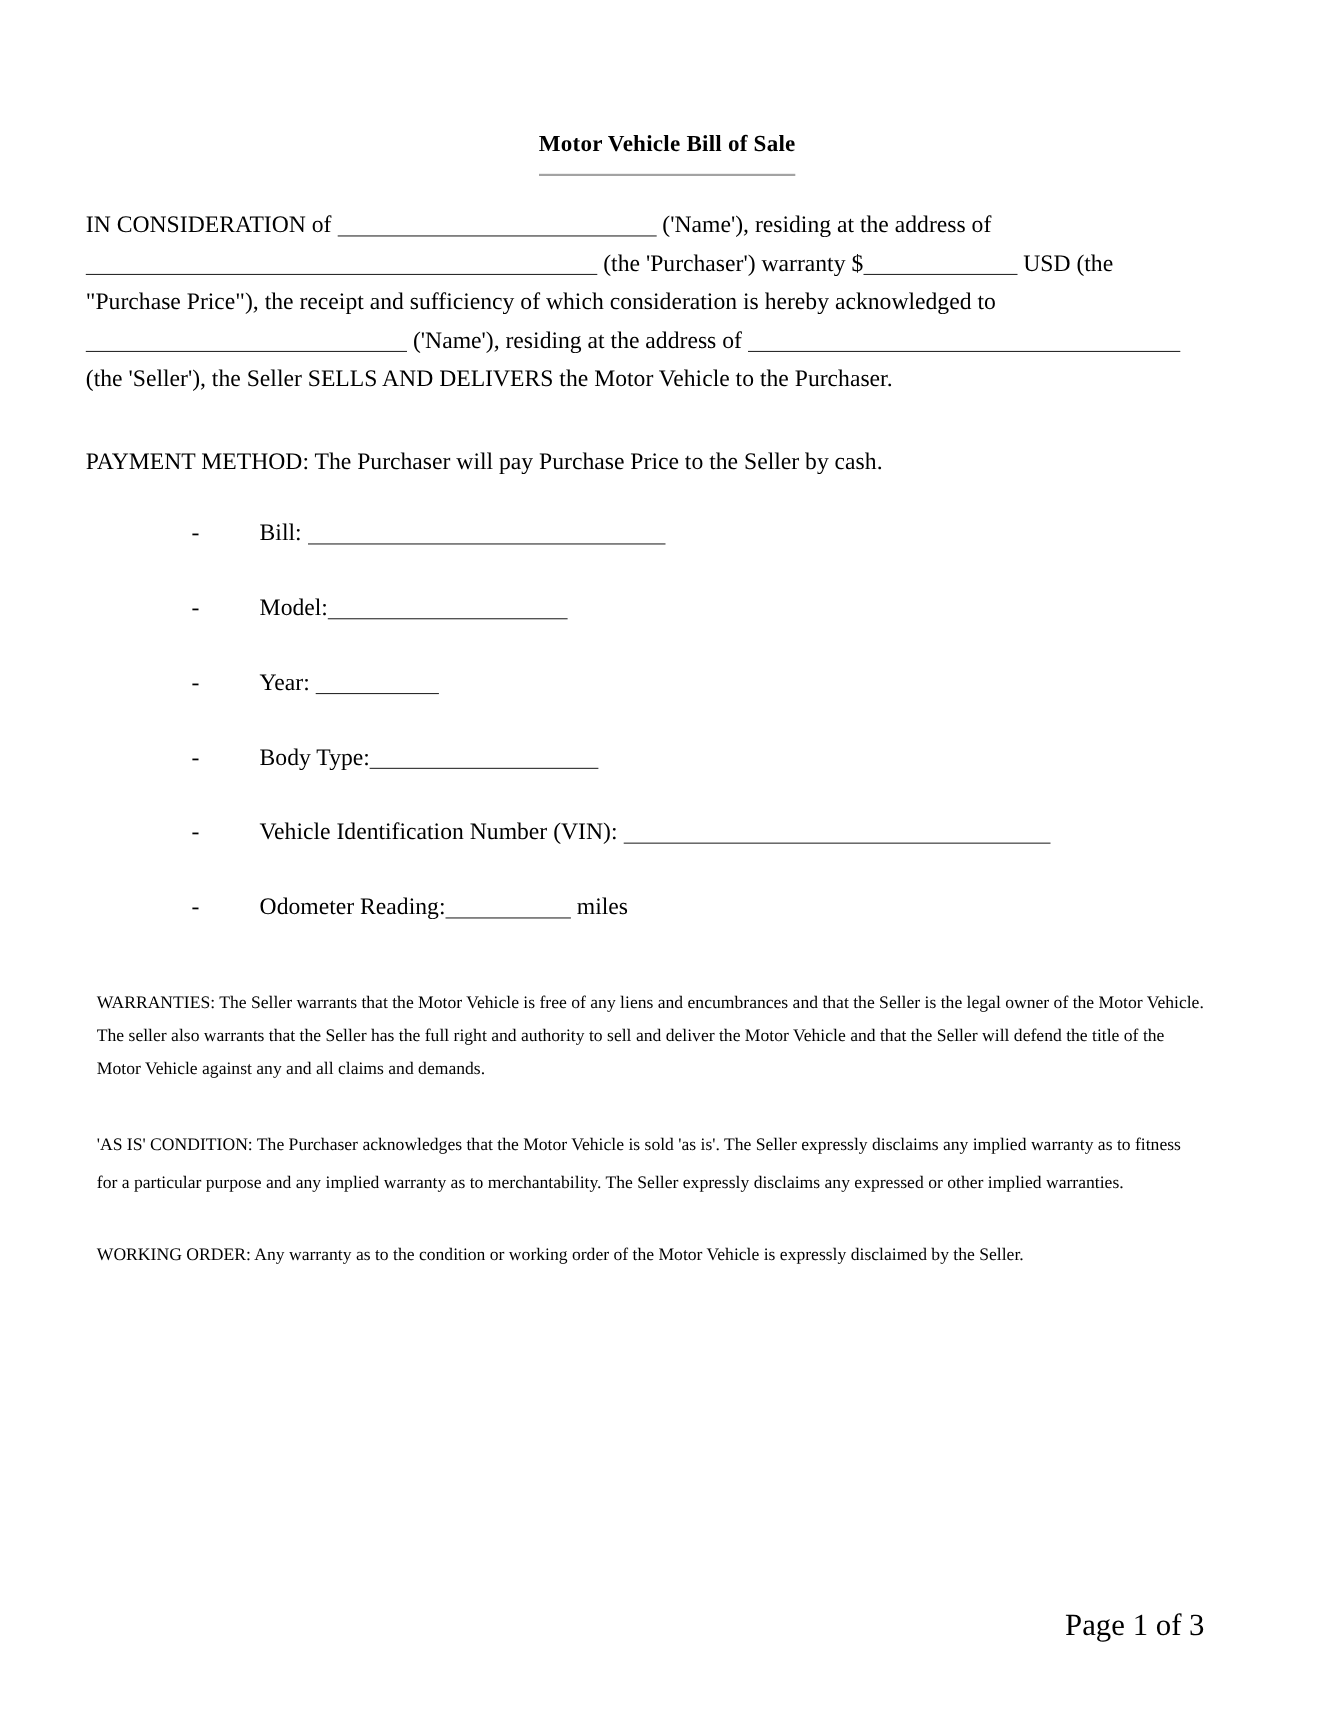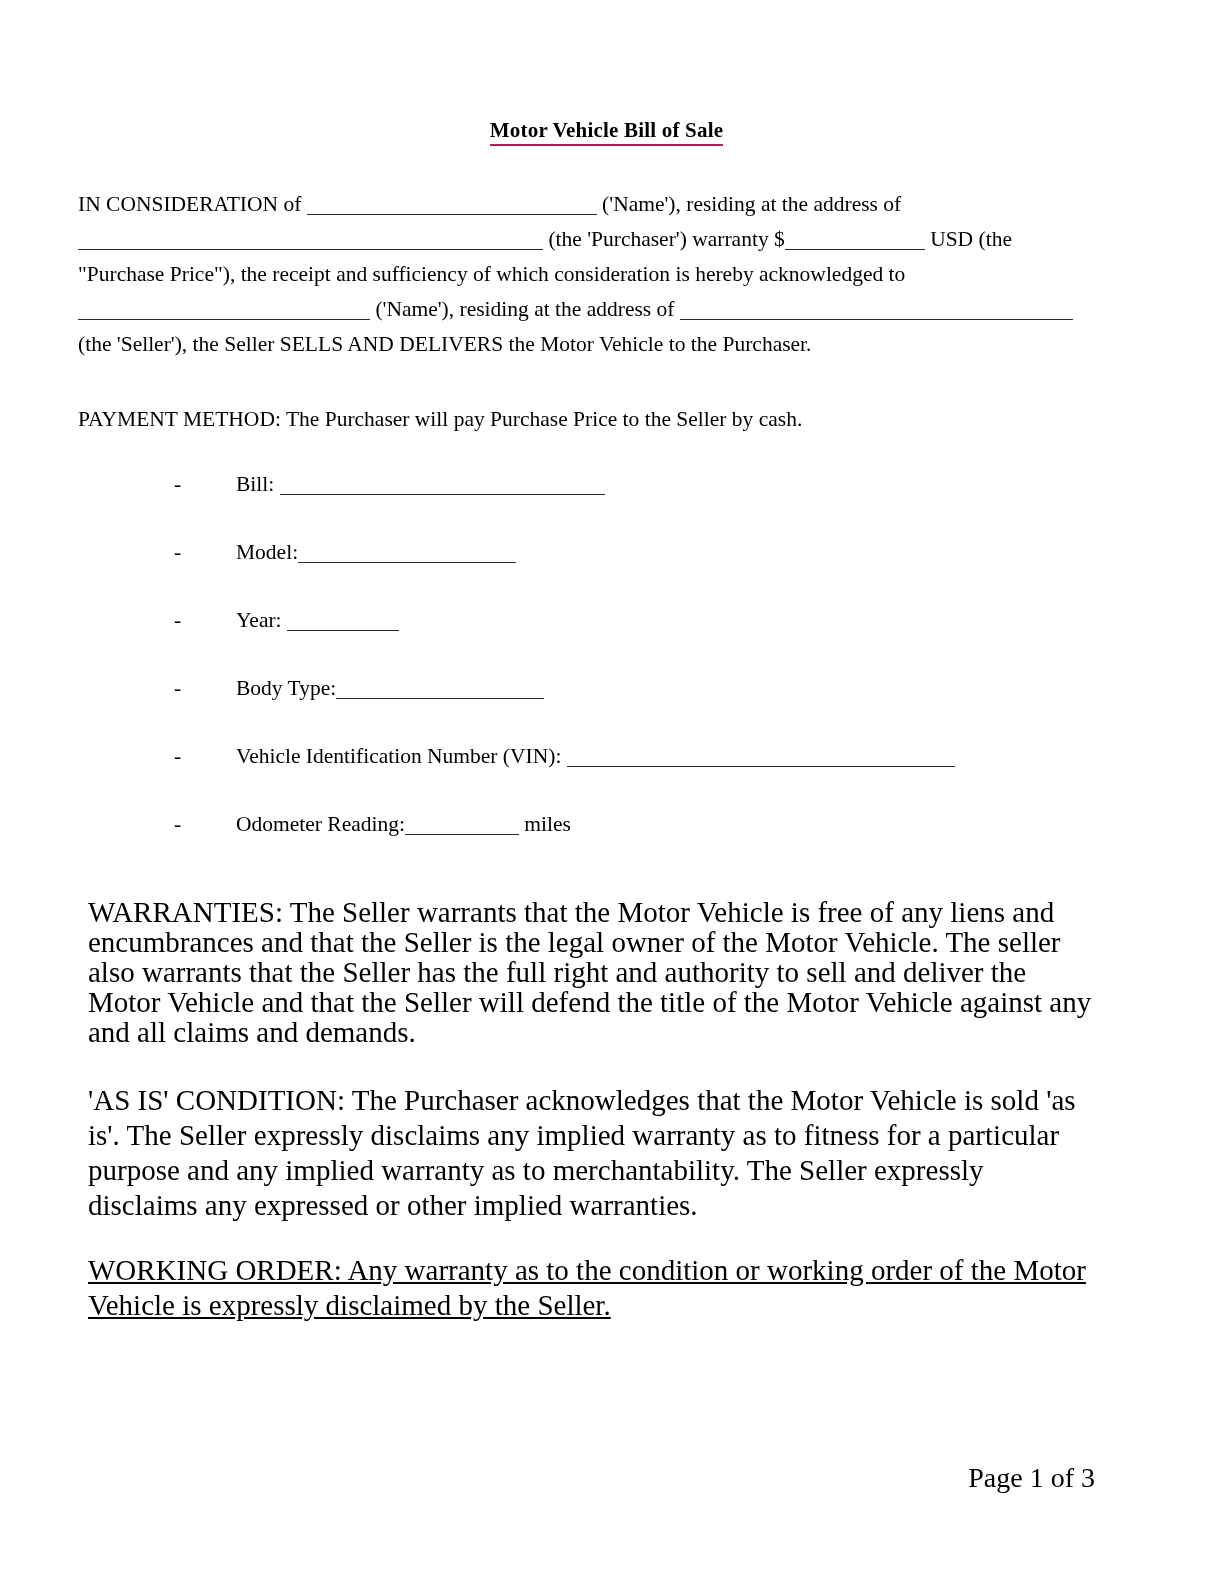--- a/index.html
+++ b/index.html
@@ -26,22 +26,22 @@
   
   .doc-title {
     text-align: center;
     font-weight: bold;
     font-size: 21px;
     letter-spacing: 0.2px;
     margin: 0;
     padding-top: 118px;
   }
   .doc-title span.title-text {
-    border-bottom: 2px solid #be185d;
-    padding-bottom: 2px;
+    border-bottom: 2px solid #a3a3a3;
+    padding-bottom: 16px;
   }
 
   
   .body-area {
     padding: 0 78px 0 78px;
   }
   .para {
     font-size: 21.5px;
     line-height: 35px;
     text-align: left;
@@ -97,29 +97,29 @@
     left: 96px;
     top: 0;
   }
   .vehicle-list li .li-label {
     display: inline-block;
     padding-left: 62px;
   }
 
   
   .block-para {
-    font-size: 29px;
+    font-size: 16px;
     line-height: 35.5px;
     margin: 0;
     padding-left: 10px;
     padding-right: 40px;
   }
   .p-warranties { margin-top: 22px; line-height: 30px; }
   .p-asis { margin-top: 36px; line-height: 35px; }
-  .p-working { margin-top: 30px; line-height: 35px; text-decoration: underline; }
+  .p-working { margin-top: 30px; line-height: 35px; }
 
   
   .page-footer {
     position: absolute;
     right: 118px;
     bottom: 84px;
     font-size: 28px;
   }
 </style>
 </head>

